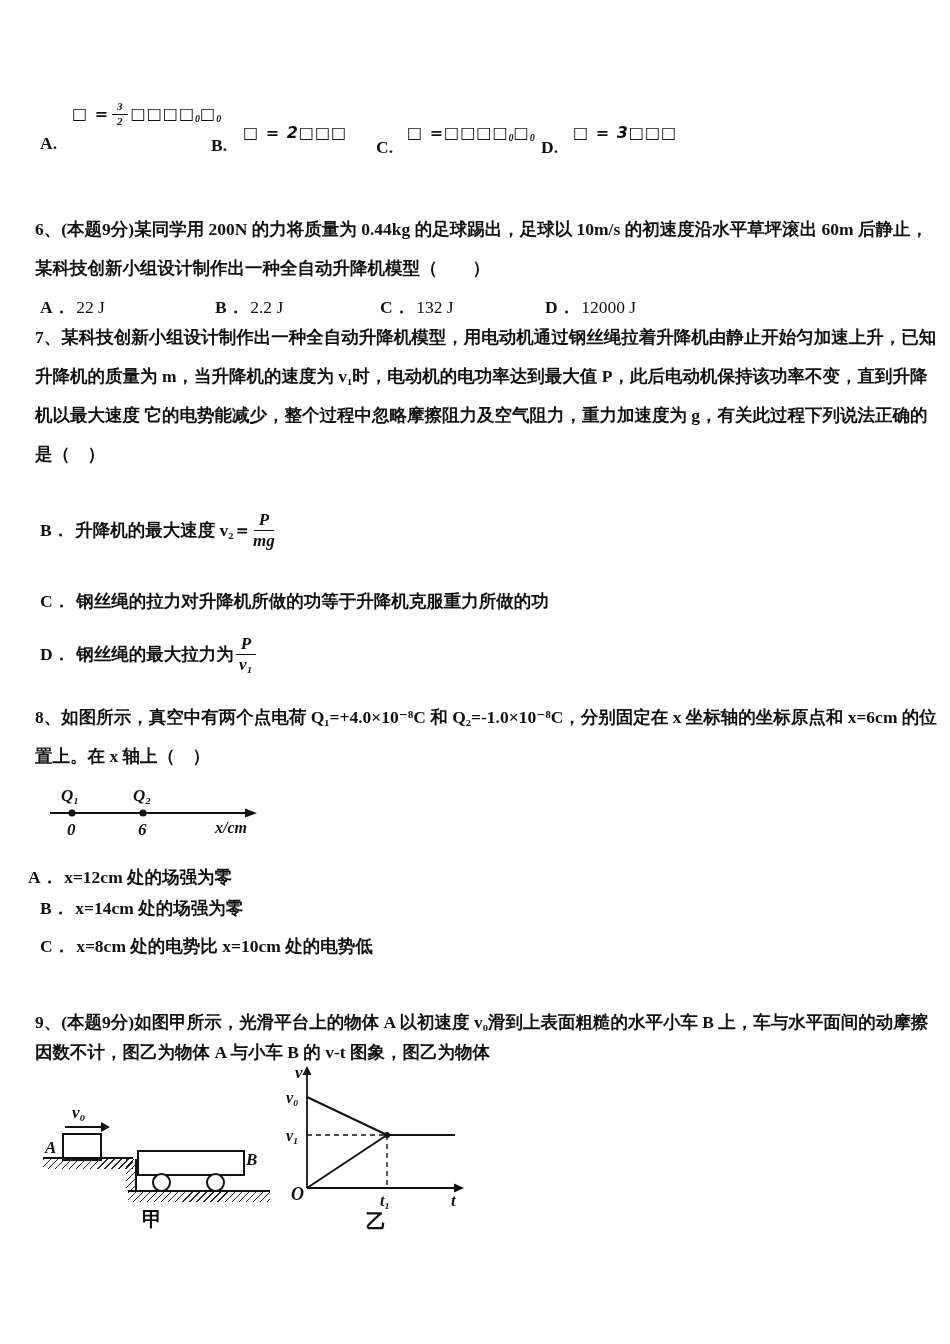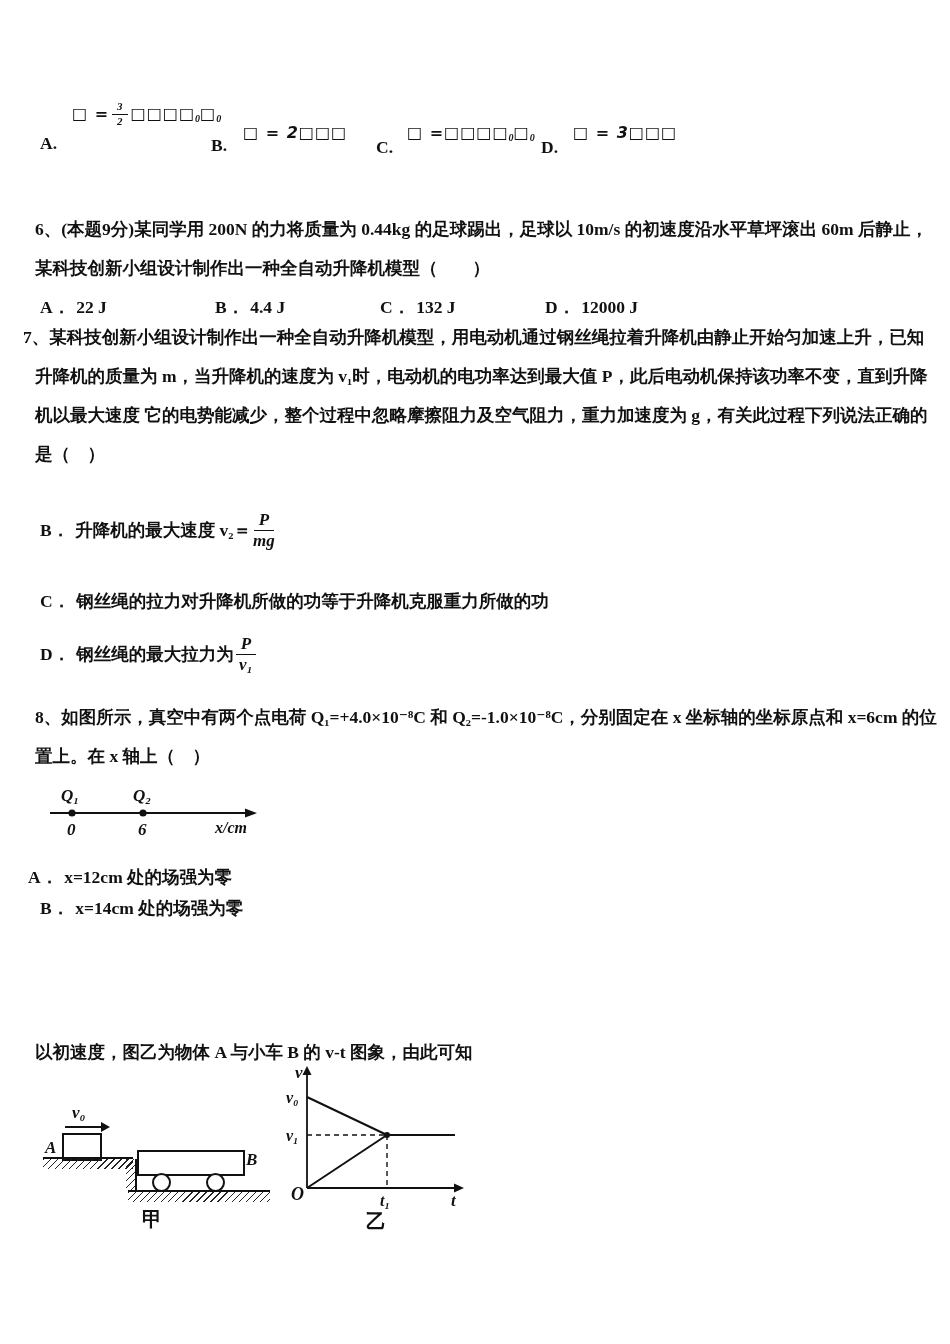--- a/index.html
+++ b/index.html
@@ -1,21 +1,21 @@
 <!DOCTYPE html>
 <html><head>
 <meta charset="utf-8">
 <style>
   html,body{margin:0;padding:0;background:#e8e8e8;}
   #page{
     position:relative;width:950px;height:1344px;background:#ffffff;
     font-family:"Liberation Serif","DejaVu Serif",serif;color:#111;overflow:hidden;
   }
   .line{position:absolute;white-space:nowrap;font-size:17.5px;font-weight:600;line-height:22px;}
-  .latin{font-weight:700;}
+  .latin{font-weight:400;}
   .opt-label{font-weight:700;margin-right:6px;}
   .formula{font-family:"DejaVu Sans","Liberation Sans",sans-serif;font-style:italic;font-size:16px;letter-spacing:1px;}
   .sub{font-size:10px;font-style:italic;position:relative;top:5px;font-family:"Liberation Serif",serif;}
   .flexrow{display:flex;align-items:center;}
   .frac{display:inline-flex;flex-direction:column;align-items:center;font-style:italic;
         font-family:"Liberation Serif",serif;line-height:1.05;vertical-align:middle;margin-left:2px;}
   .frac .num{padding:0 5px 1px 5px;border-bottom:1.5px solid #111;}
   .frac .den{padding-top:1px;}
   .frac.small{font-size:11px;font-weight:600;margin:0 3px;}
   .frac.big{font-size:17px;font-weight:600;}
@@ -53,25 +53,25 @@
       <span class="formula">□</span>
       <span class="sub">0</span>
   </div>
 
   <span class="line" style="left:541px;top:136px"><b>D.</b></span>
   <span class="line formula" style="left:573px;top:122px">□ = 3□□□</span>
 
   <div class="line" style="left:35px;top:218px">6、(本题9分)某同学用 200N 的力将质量为 0.44kg 的足球踢出，足球以 10m/s 的初速度沿水平草坪滚出 60m 后静止，</div>
   <div class="line" style="left:35px;top:257px">某科技创新小组设计制作出一种全自动升降机模型（　　）</div>
   <div class="line" style="left:40px;top:296px"><span class="opt-label">A．</span><span class="latin">22 J</span></div>
-  <div class="line" style="left:215px;top:296px"><span class="opt-label">B．</span><span class="latin">4.4 J</span></div>
+  <div class="line" style="left:215px;top:296px"><span class="opt-label">B．</span><span class="latin">2.2 J</span></div>
   <div class="line" style="left:380px;top:296px"><span class="opt-label">C．</span><span class="latin">132 J</span></div>
   <div class="line" style="left:545px;top:296px"><span class="opt-label">D．</span><span class="latin">12000 J</span></div>
 
-  <div class="line" style="left:23px;top:326px">7、某科技创新小组设计制作出一种全自动升降机模型，用电动机通过钢丝绳拉着升降机由静止开始匀加速上升，已知</div>
+  <div class="line" style="left:35px;top:326px">7、某科技创新小组设计制作出一种全自动升降机模型，用电动机通过钢丝绳拉着升降机由静止开始匀加速上升，已知</div>
   <div class="line" style="left:35px;top:365px">升降机的质量为 m，当升降机的速度为 v₁时，电动机的电功率达到最大值 P，此后电动机保持该功率不变，直到升降</div>
   <div class="line" style="left:35px;top:404px">机以最大速度 它的电势能减少，整个过程中忽略摩擦阻力及空气阻力，重力加速度为 g，有关此过程下列说法正确的</div>
   <div class="line" style="left:35px;top:443px">是（　）</div>
 
 
   <div class="line flexrow" style="left:40px;top:502px;height:56px">
     <span class="opt-label">B．</span>
     <span>升降机的最大速度 v₂＝</span>
     <span class="frac big">
       <span class="num">P</span>
@@ -100,22 +100,24 @@
     <circle cx="98" cy="32" r="3.6" fill="#111"></circle>
     <text x="16" y="20" font-size="17">Q₁</text>
     <text x="88" y="20" font-size="17">Q₂</text>
     <text x="22" y="54" font-size="17" font-style="normal">0</text>
     <text x="93" y="54" font-size="17" font-style="normal">6</text>
     <text x="170" y="52" font-size="16">x/cm</text>
   </svg>
 
   <div class="line" style="left:28px;top:866px"><span class="opt-label">A．</span><span>x=12cm 处的场强为零</span></div>
   <div class="line" style="left:40px;top:897px"><span class="opt-label">B．</span><span>x=14cm 处的场强为零</span></div>
+  <div class="line" style="left:40px;top:935px"><span class="opt-label">C．</span><span>x=8cm 处的电势比 x=10cm 处的电势低</span></div>
 
-  <div class="line" style="left:35px;top:1041px">以初速度，图乙为物体 A 与小车 B 的 v-t 图象，由此可知</div>
+  <div class="line" style="left:35px;top:1011px">9、(本题9分)如图甲所示，光滑平台上的物体 A 以初速度 v₀滑到上表面粗糙的水平小车 B 上，车与水平面间的动摩擦</div>
+  <div class="line" style="left:35px;top:1041px">因数不计，图乙为物体 A 与小车 B 的 v-t 图象，图乙为物体</div>
 
   <div style="position:absolute;left:40px;top:1100px;width:240px;height:130px">
     <span class="figlabel" style="left:32px;top:3px">v₀</span>
     <div style="position:absolute;left:25px;top:26px;width:38px;height:2px;background:#111"></div>
     <div style="position:absolute;left:61px;top:22px;width:0;height:0;border-left:9px solid #111;border-top:5px solid transparent;border-bottom:5px solid transparent"></div>
     <span class="figlabel" style="left:5px;top:38px">A</span>
     <div style="position:absolute;left:22px;top:33px;width:36px;height:24px;border:2px solid #111;background:#fff"></div>
     <div class="hatch" style="position:absolute;left:3px;top:57px;width:90px;height:10px;border-top:2px solid #111"></div>
     <div class="hatch" style="position:absolute;left:86px;top:59px;width:9px;height:32px;border-right:2px solid #111"></div>
     <div style="position:absolute;left:97px;top:50px;width:104px;height:22px;border:2px solid #111;background:#fff"></div>

